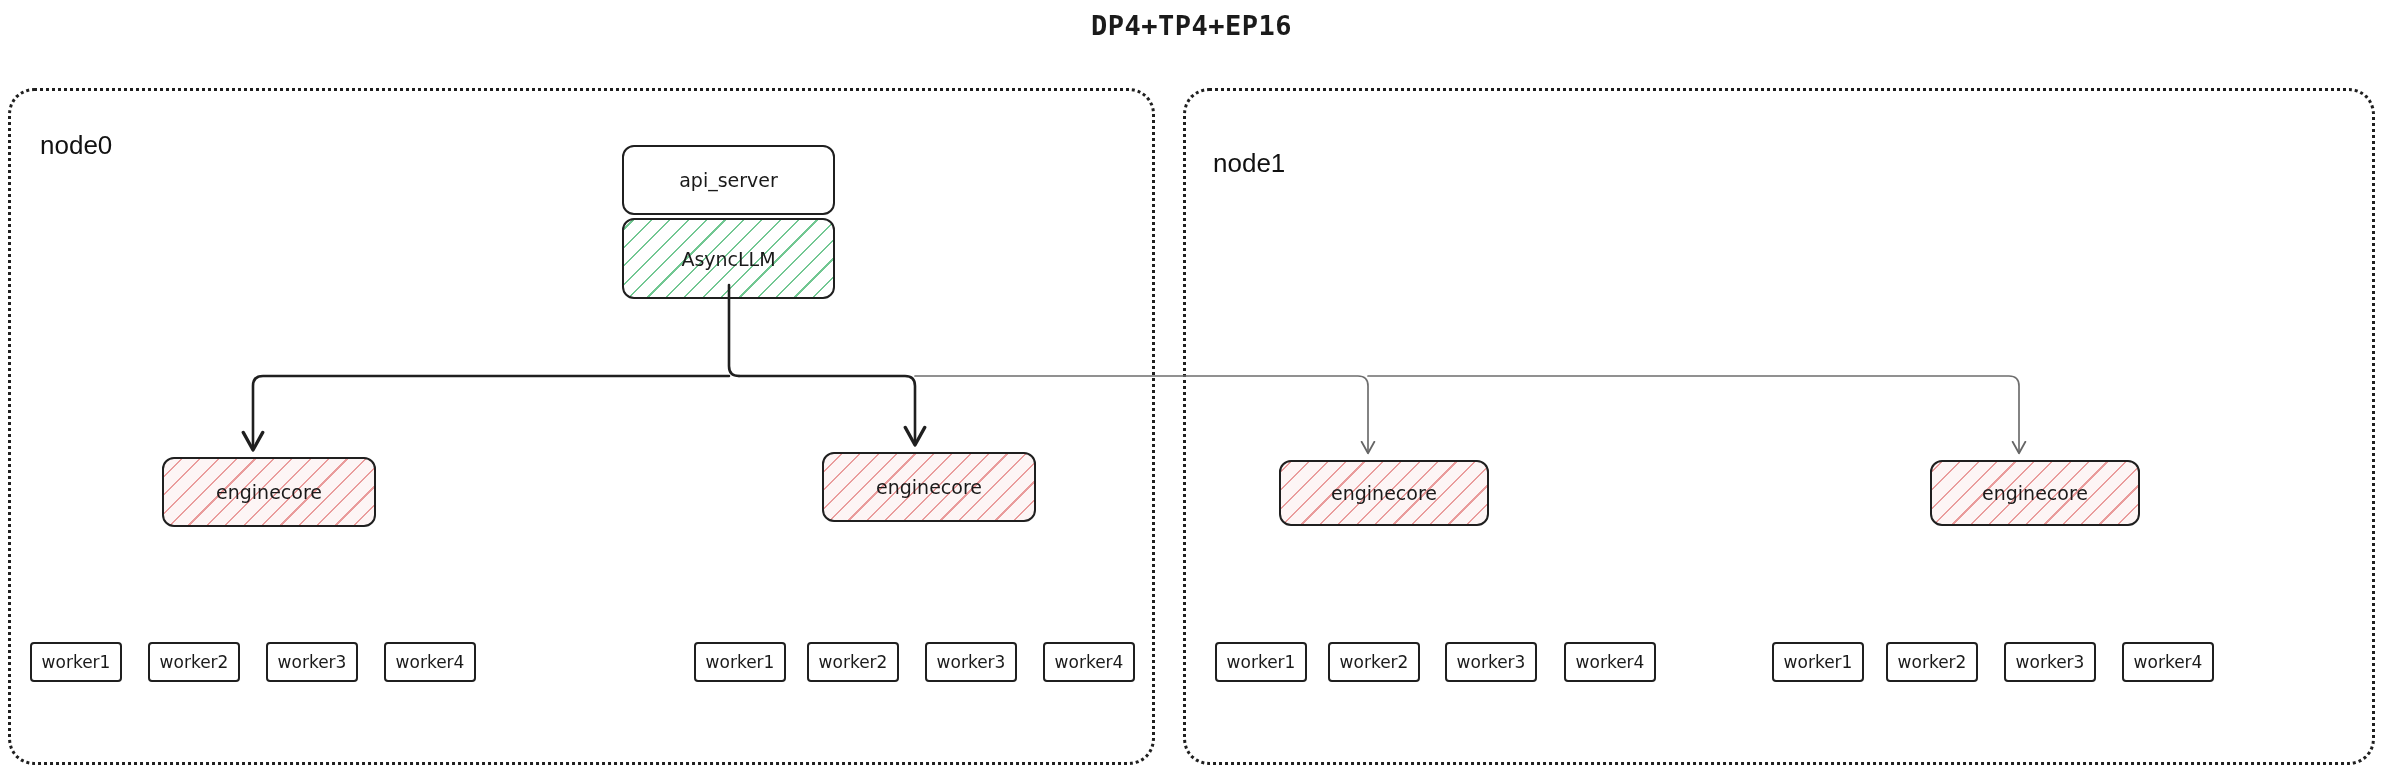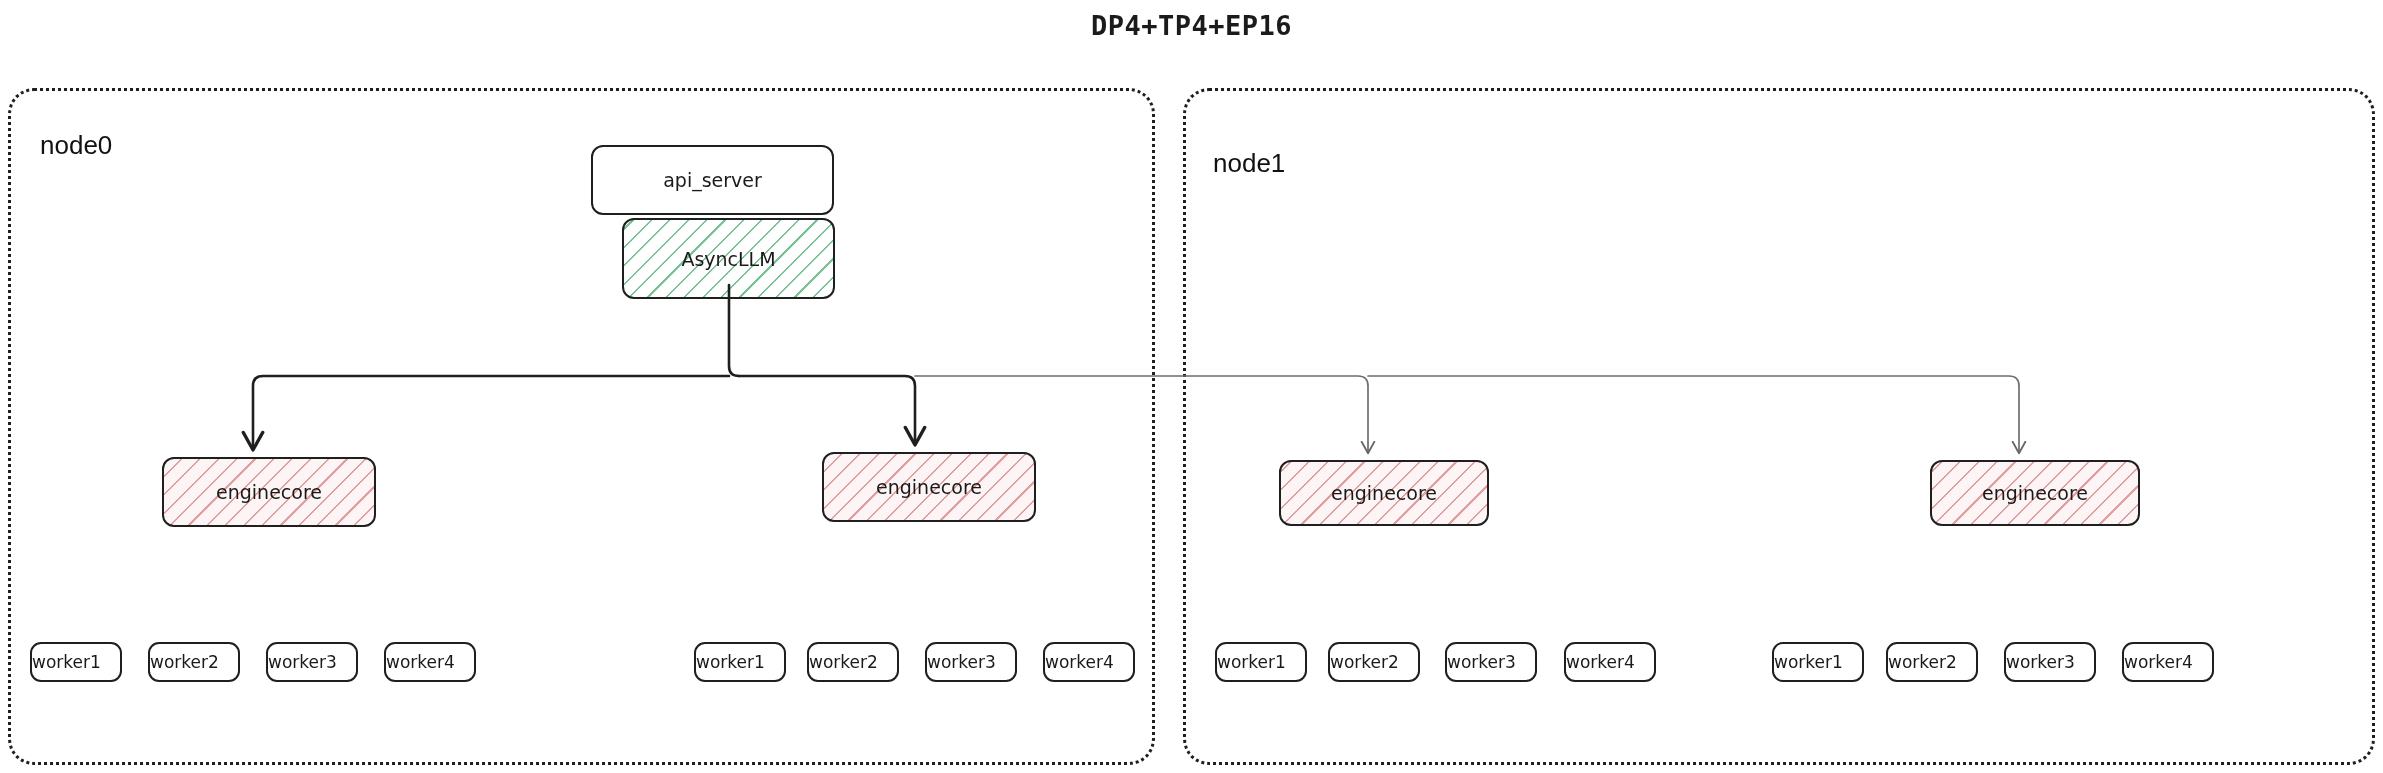--- a/index.html
+++ b/index.html
@@ -84,24 +84,25 @@
         rgba(255, 255, 255, 0) 13px);
     margin-left: 17px;
   }
 
   .box-label { position: relative; z-index: 2; }
 
   .worker-box {
     position: absolute;
     box-sizing: border-box;
     border: 2.4px solid #1f1f1f;
-    border-radius: 11px;
+    border-radius: 4px;
     height: 40px;
     display: flex;
     align-items: center;
+    justify-content: center;
     font-size: 17px;
     color: #1a1a1a;
     background: #ffffff;
     white-space: nowrap;
   }
 
   
   #edges {
     position: absolute;
     left: 0;
@@ -114,21 +115,21 @@
 </head>
 <body>
 
 <div id="stage">
 
   <div id="diagram-title">DP4+TP4+EP16</div>
 
   <div class="node-container" style="left:8px; top:88px; width:1147px; height:677px;"></div>
   <div class="node-label" style="left:40px; top:130px;">node0</div>
 
-  <div class="box plain" style="left:591px; top:145px; width:243px; height:70px;">
+  <div class="box plain" style="left:622px; top:145px; width:213px; height:70px;">
     <span class="box-label">api_server</span>
   </div>
   <div class="box hatch-green" style="left:622px; top:218px; width:213px; height:81px;">
     <span class="box-label">AsyncLLM</span>
   </div>
 
   <div class="box hatch-pink" style="left:145px; top:457px; width:214px; height:70px;">
     <span class="box-label">enginecore</span>
   </div>
   <div class="box hatch-pink" style="left:805px; top:452px; width:214px; height:70px;">

